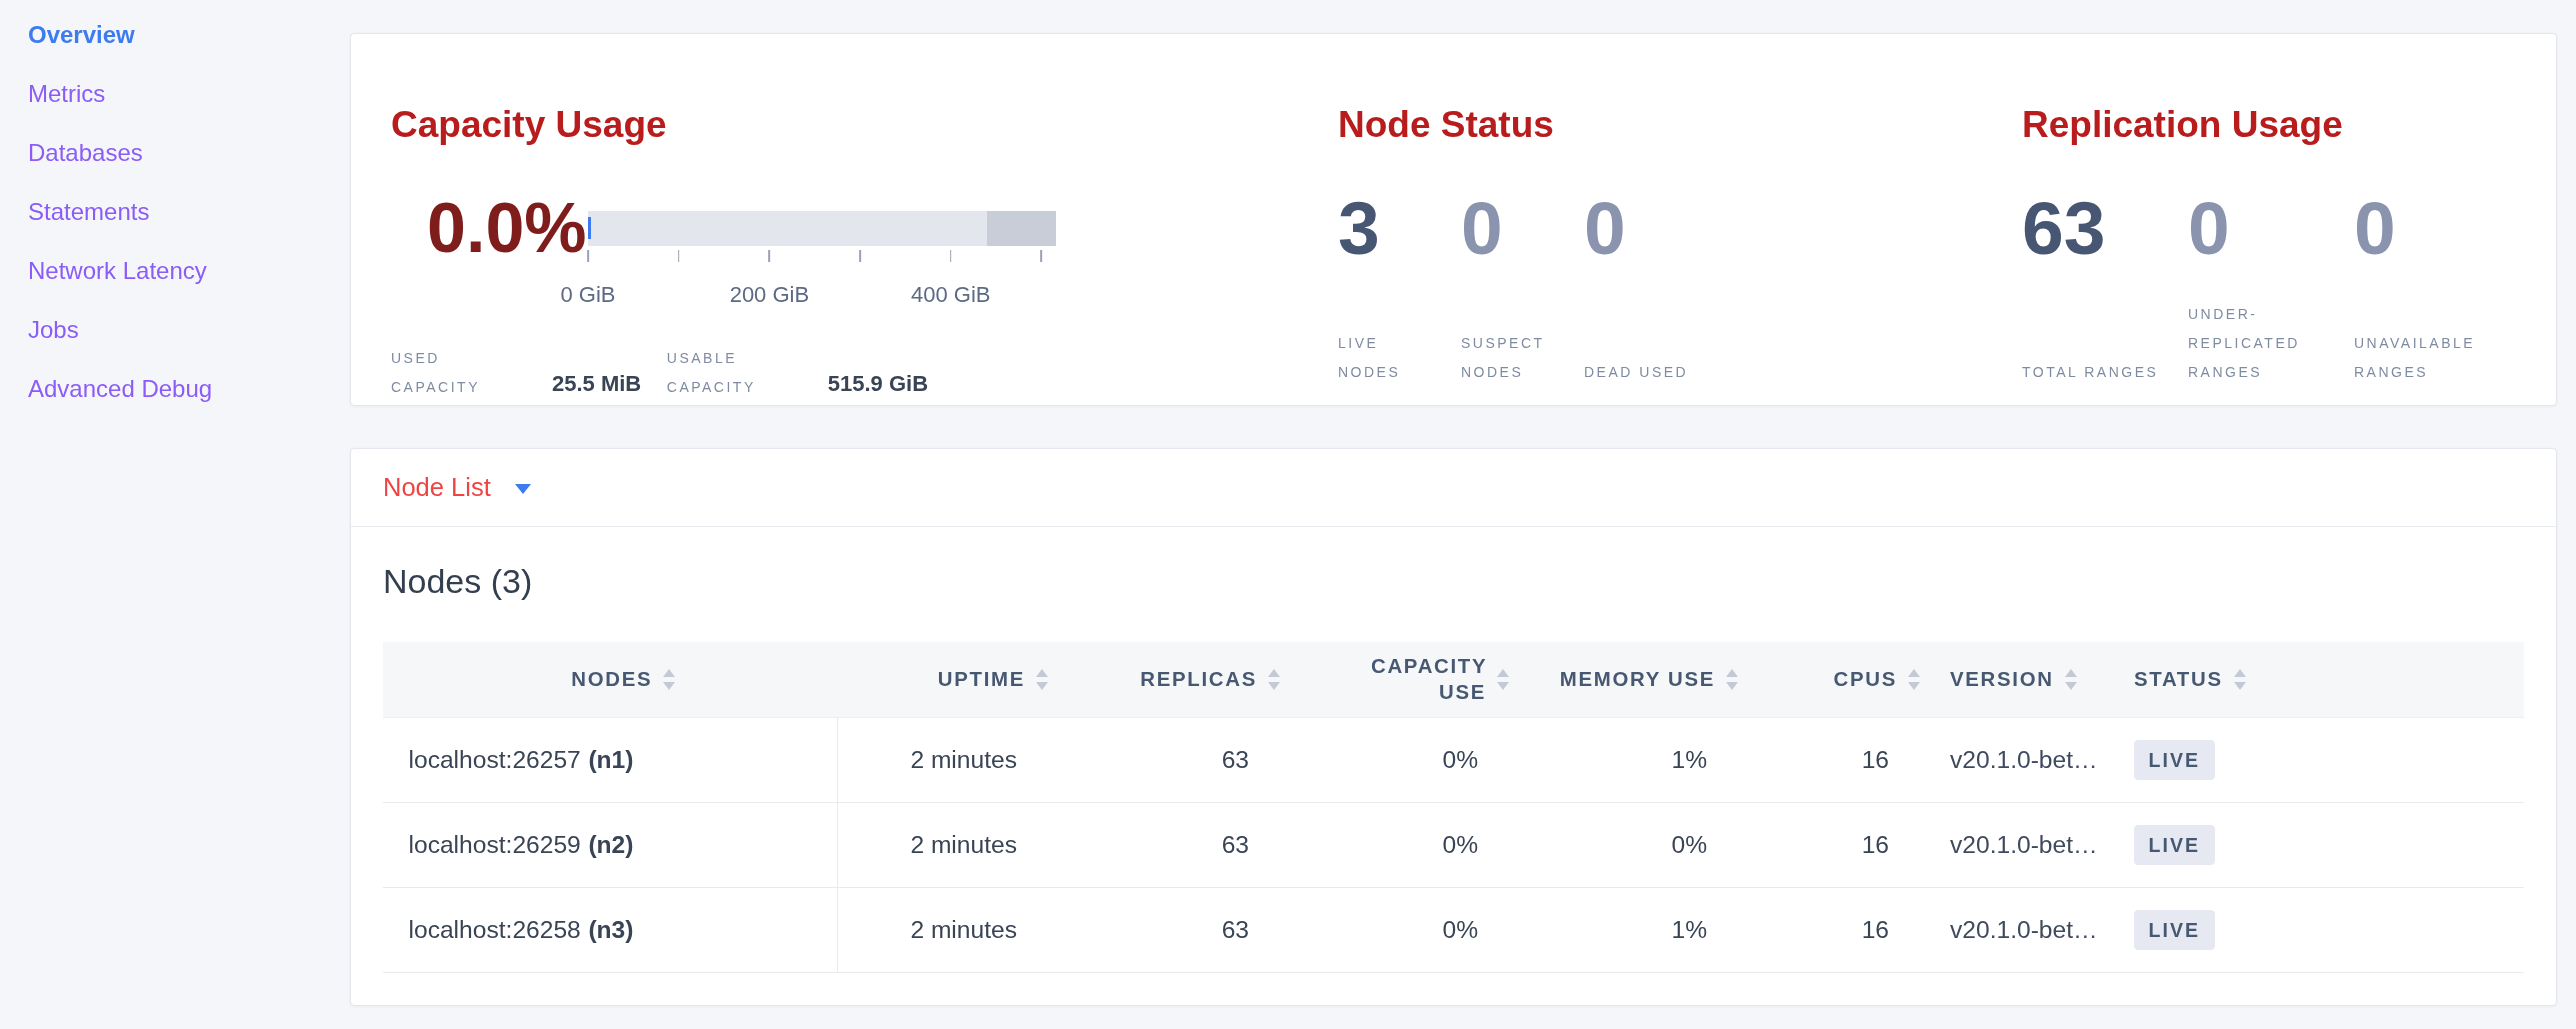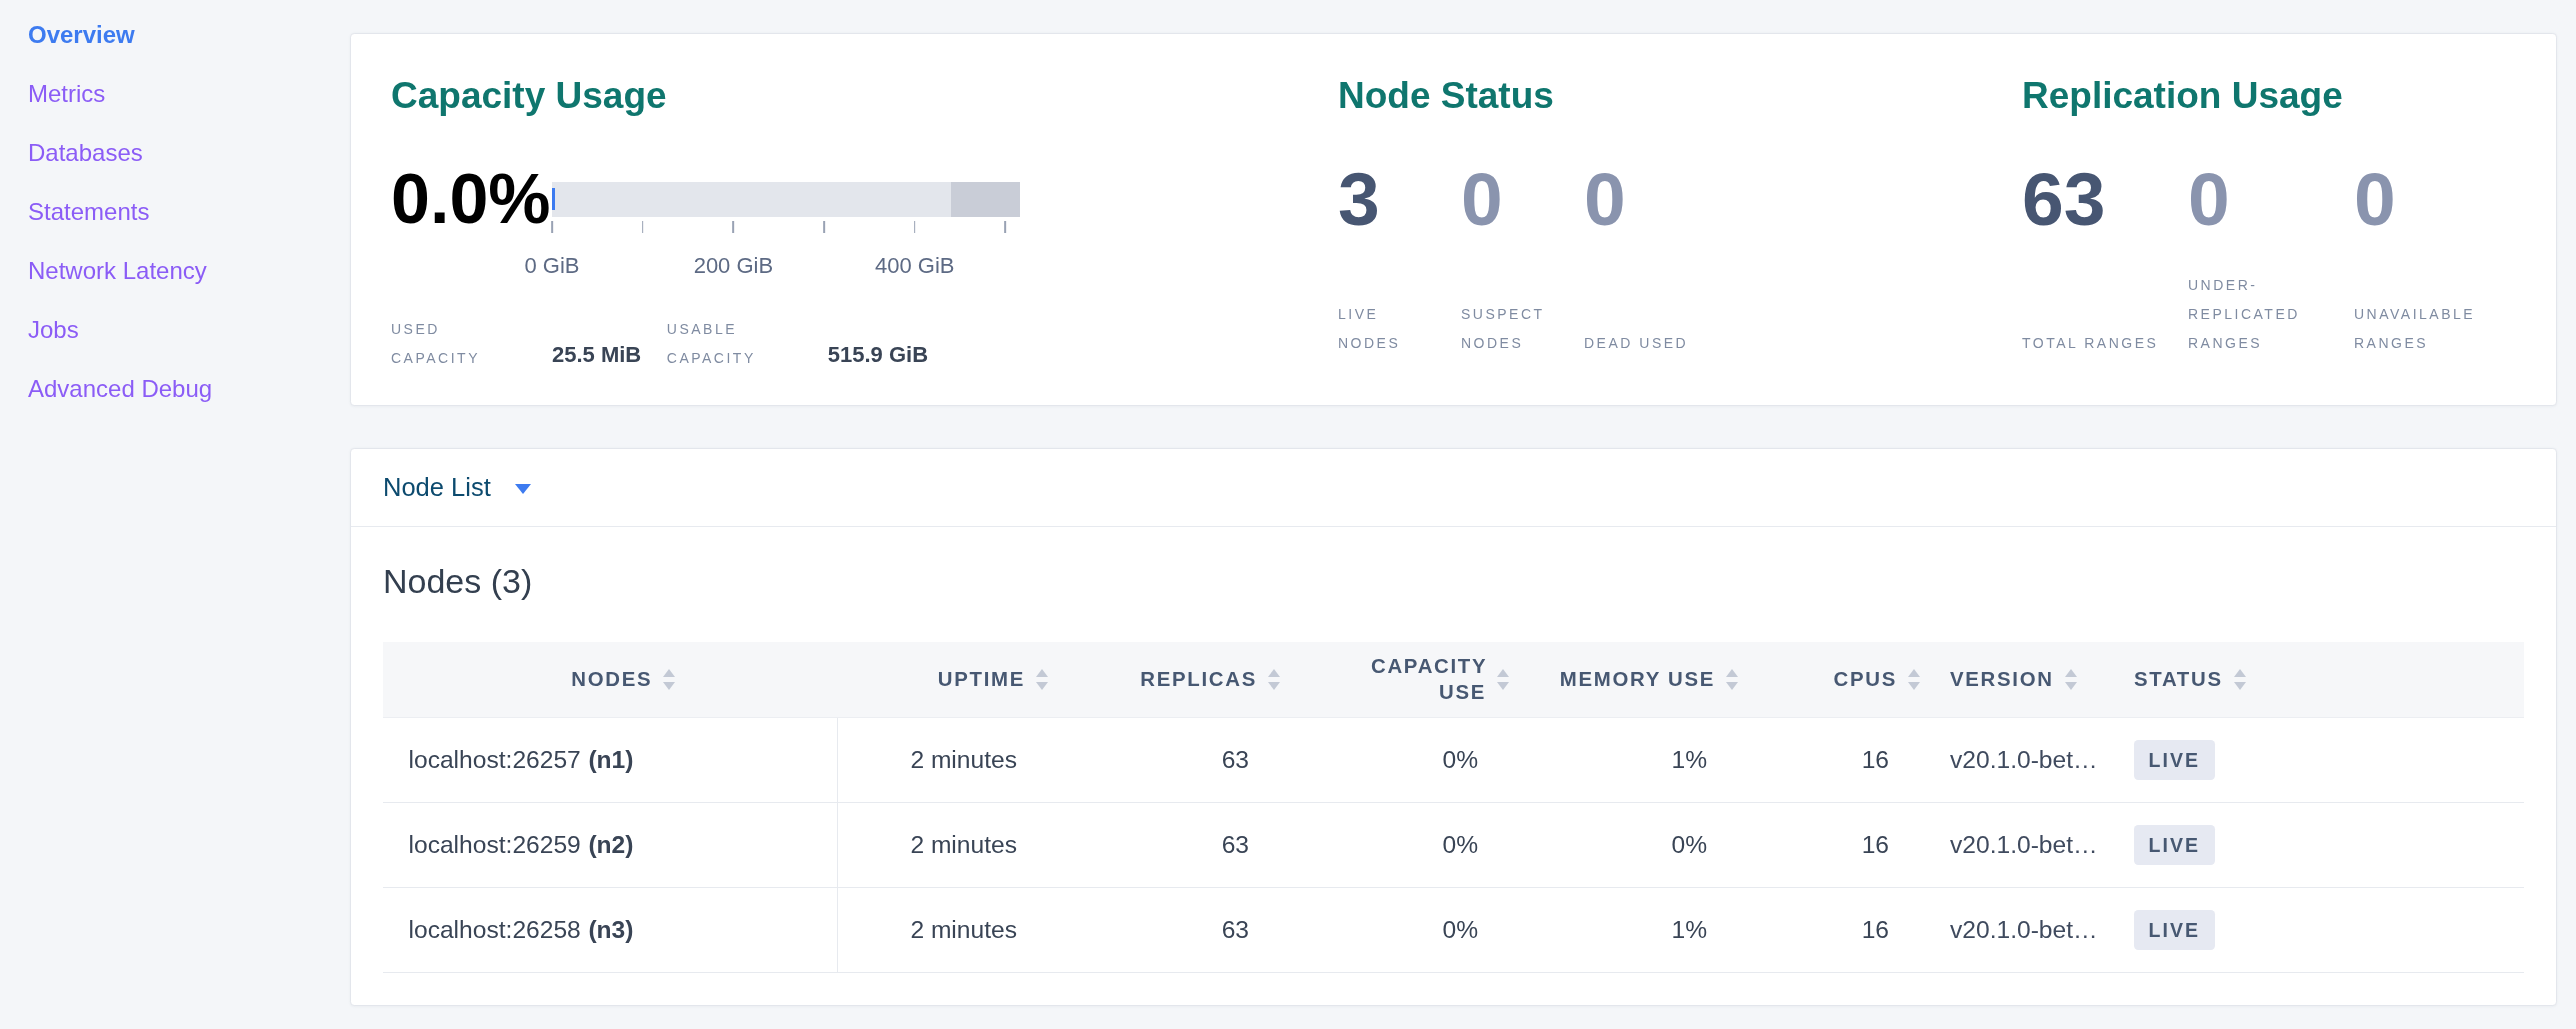--- a/index.html
+++ b/index.html
@@ -21,27 +21,27 @@
 
   
   .main { flex: 1; padding: 33px 19.5px 0 0; }
   .card {
     background: #ffffff; border: 0.8px solid #e3e6ec; border-radius: 4.2px;
     box-shadow: 0 0.8px 2.5px rgba(60,70,90,0.05);
   }
 
   
   .summary-card { height: 373px; display: flex; padding: 41px 0 0 40px; margin-bottom: 42px; }
-  .panel-title { font-size: 37px; line-height: 41px; font-weight: 600; color: #0f766e; }
+  .panel-title { font-size: 37px; line-height: 41px; font-weight: 600; color: #b91c1c; margin-top: 29px; }
   .sec-capacity { width: 947px; flex: none; }
   .sec-nodes { width: 684px; flex: none; }
   .sec-repl { flex: 1; }
 
   .cap-row { display: flex; margin-top: 41px; }
-  .cap-pct { width: 161px; flex: none; font-size: 70px; line-height: 85px; font-weight: 600; color: #000000; }
+  .cap-pct { width: 161px; flex: none; font-size: 70px; line-height: 85px; font-weight: 600; color: #7f1d1d; margin-left: 36px; }
   .bar-block { width: 468px; flex: none; margin-top: 24.6px; }
   .bar { position: relative; height: 35px; background: #e3e6ec; overflow: hidden; }
   .bar .seg-used { position: absolute; left: 0; top: 6.8px; bottom: 6.8px; background: #3d7bf0; }
   .bar .seg-other { position: absolute; top: 0; bottom: 0; right: 0; background: #c9cdd7; }
   .axis { position: relative; height: 13.6px; margin-top: 4.2px; }
   .axis .tick { position: absolute; top: 0; width: 1.7px; height: 12.7px; background: #99a2b4; transform: translateX(-50%); }
   .axis-labels { position: relative; height: 25.5px; margin-top: 19px; }
   .axis-label { position: absolute; transform: translateX(-50%); white-space: nowrap;
                 font-size: 22px; line-height: 25.5px; color: #5d6a84; }
 
@@ -58,21 +58,21 @@
   .sec-nodes .stat-col { width: 123px; }
   .sec-repl  .stat-col { width: 166px; }
   .big-num { font-size: 75px; line-height: 85px; font-weight: 600; color: #8a94ae; }
   .big-num.strong { color: #475672; }
   .lbl-box { height: 116px; display: flex; align-items: flex-end; padding-right: 17px; }
 
   
   .nodes-card { height: 558px; }
   .nodelist-row { height: 78px; display: flex; align-items: center; padding: 0 32px;
                   border-bottom: 0.8px solid #e7eaef; cursor: pointer; }
-  .nodelist-label { font-size: 25.5px; font-weight: 500; color: #0c4a6e; }
+  .nodelist-label { font-size: 25.5px; font-weight: 500; color: #ef4444; }
   .caret-down { width: 0; height: 0; margin-left: 24px; margin-top: 3.4px;
                 border-left: 8.5px solid transparent; border-right: 8.5px solid transparent;
                 border-top: 10.2px solid #3d7bf0; }
   .nodes-title { margin: 34px 32px 0; font-size: 34px; line-height: 41px; font-weight: 500; color: #333f4f; }
 
   .ntable { margin: 40px 32px 0; }
   .thead, .trow { display: grid; grid-template-columns: 455px 210px 232px 229px 229px 182px 182px 1fr; }
   .thead { height: 76px; background: #f6f7f9; border-bottom: 0.8px solid #eceef2; }
   .th { display: flex; align-items: center; font-size: 20.4px; font-weight: 700;
         letter-spacing: 1.7px; color: #475872; cursor: pointer; }

